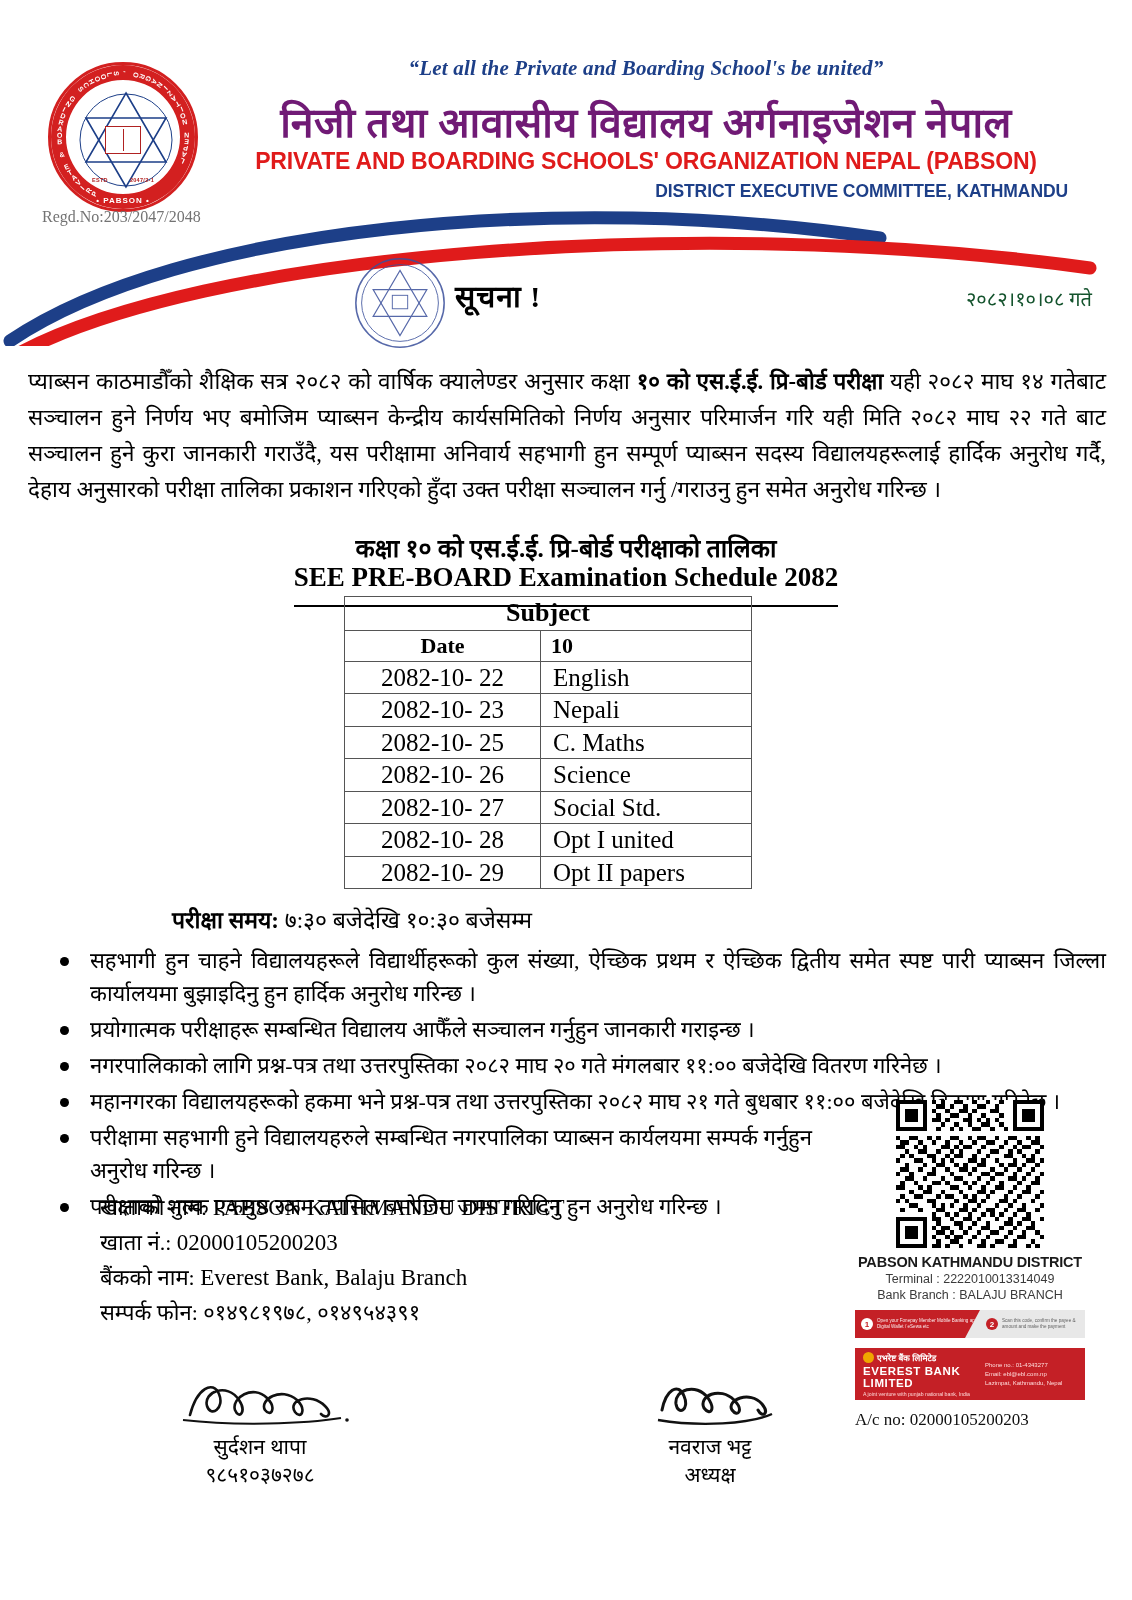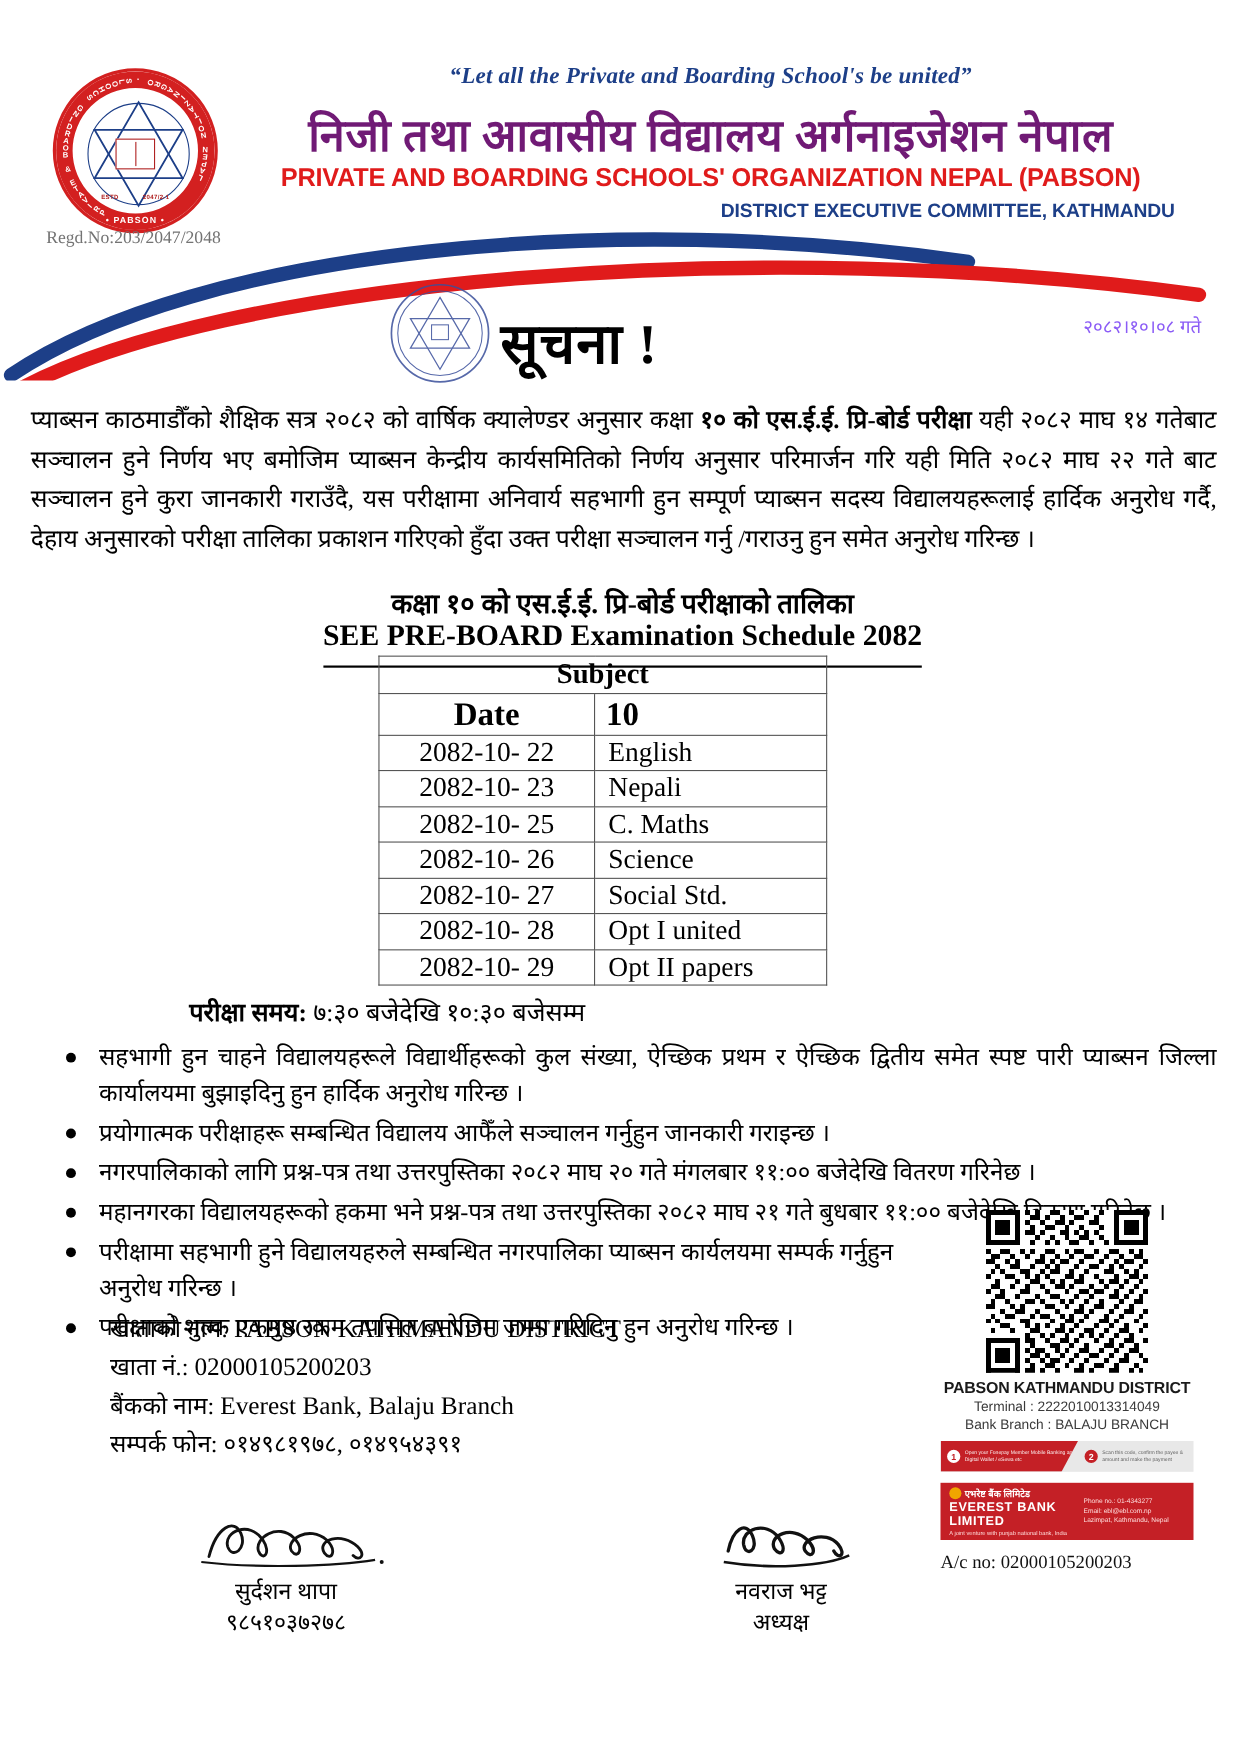--- a/index.html
+++ b/index.html
@@ -151,31 +151,31 @@
     left: 352px;
     top: 0px;
     width: 96px;
     height: 96px;
     opacity: .85;
   }
   .notice-title {
     position: absolute;
     left: 455px;
     top: 20px;
-    font-size: 51px;
+    font-size: 30px;
     font-weight: bold;
     color: #000;
     letter-spacing: 1px;
   }
   .notice-date {
     position: absolute;
     right: 40px;
     top: 30px;
-    font-size: 17px;
-    color: #8b5cf6;
+    font-size: 20px;
+    color: #14532d;
   }
 
   
   .body-para {
     position: absolute;
     left: 28px;
     top: 364px;
     width: 1078px;
     font-size: 22.5px;
     line-height: 36px;
@@ -224,21 +224,21 @@
     height: 31px;
     line-height: 1.1;
   }
   table.schedule th.subject-head {
     text-align: center;
     font-weight: bold;
     font-size: 26px;
   }
   table.schedule th.col-head {
     font-weight: bold;
-    font-size: 30px;
+    font-size: 22px;
   }
   table.schedule th.col-head.date { text-align: center; }
   table.schedule td.date-cell { text-align: center; }
   table.schedule td.sub-cell { padding-left: 12px; }
 
   .exam-time {
     position: absolute;
     left: 172px;
     top: 903px;
     font-size: 23px;

